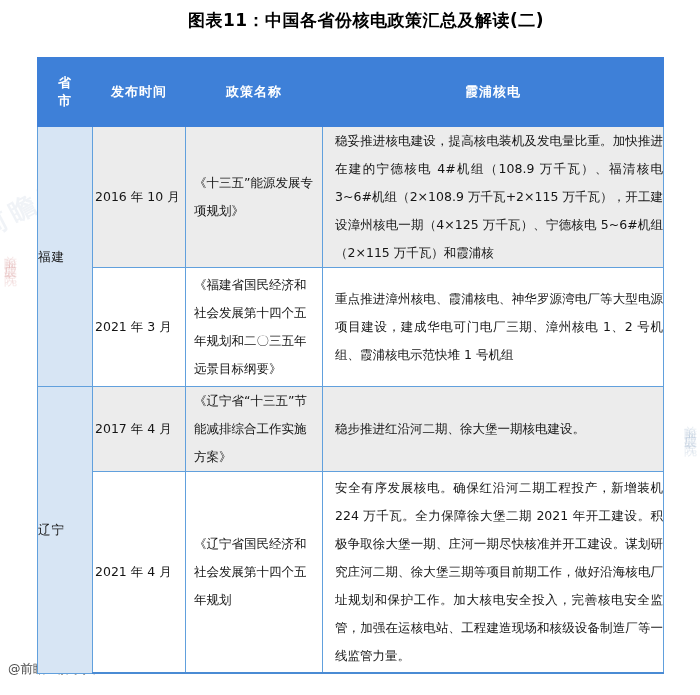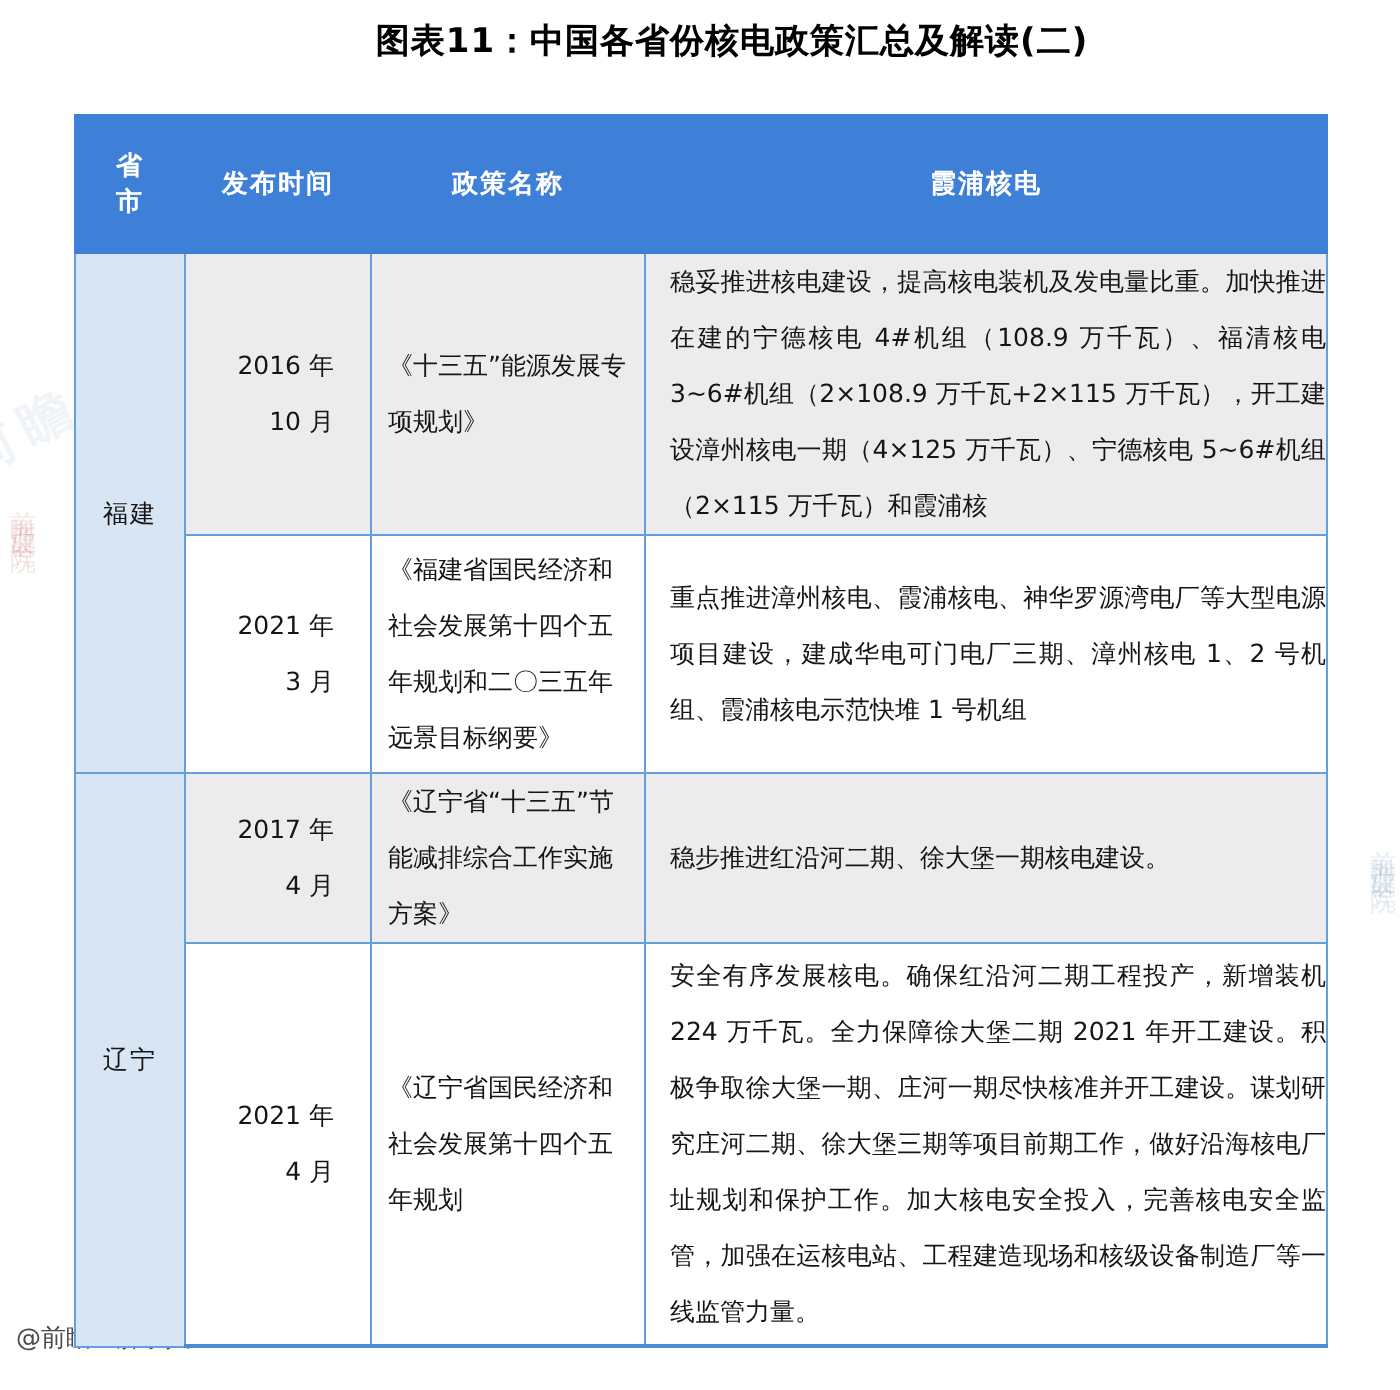--- a/index.html
+++ b/index.html
@@ -20,25 +20,25 @@
     border:1px solid var(--header_bg,#3e80d8);
     font-weight:bold;font-size:13px;height:30px;text-align:center;padding:16px;
     letter-spacing:1px;
   }
   td{
     border:1px solid var(--border,#61a0dd);
     vertical-align:middle;line-height:28px;color:#151515;
   }
   td.province{
     background:var(--province_bg,#d7e5f4);
-    text-align:center;padding:0;letter-spacing:1px;
+    text-align:left;padding:0;letter-spacing:1px;
   }
   tr.odd td.cell{background:var(--row_alt_bg,#ececec);}
   tr.even td.cell{background:#ffffff;}
-  td.date{text-align:right;padding:0 18px;}
+  td.date{text-align:left;padding:0 2px;}
   td.policy{text-align:left;padding:0 8px;}
   td.content{text-align:justify;padding:0 0 0 12px;}
   tr.r1 td{height:139px;}
   tr.r2 td{height:118px;}
   tr.r3 td{height:84px;}
   tr.r4 td{height:200px;}
   tbody tr.r4 td{border-bottom:2px solid var(--border_heavy,#4a8bd4);}
   .footer{
     position:absolute;top:661px;left:8px;right:6px;
     display:flex;justify-content:space-between;

